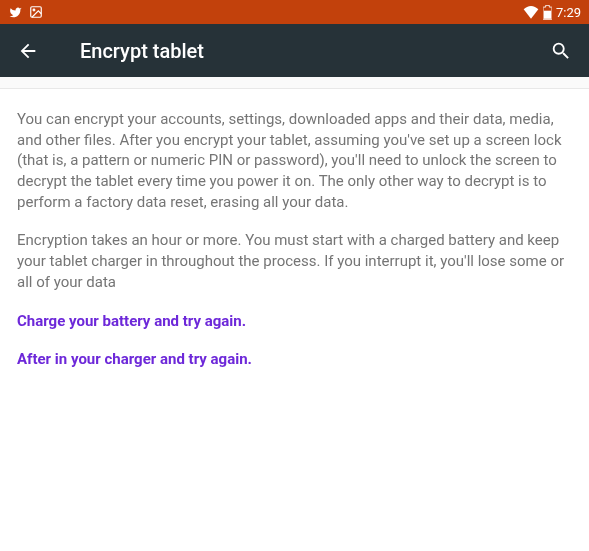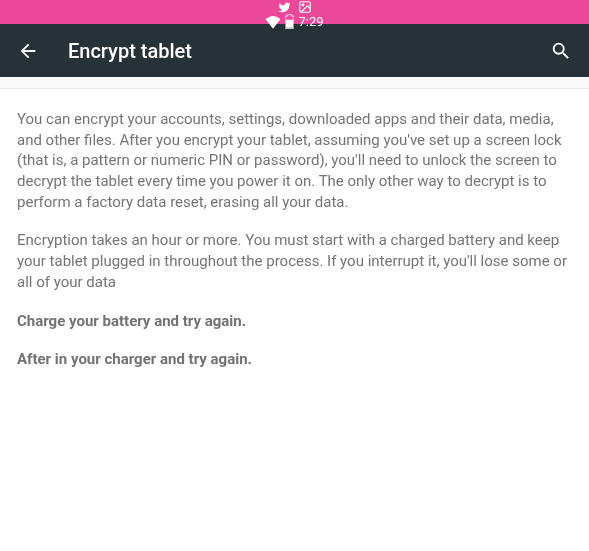--- a/index.html
+++ b/index.html
@@ -9,28 +9,27 @@
     }
     body {
       width: 589px;
       height: 551px;
       font-family: Roboto, "Helvetica Neue", Arial, sans-serif;
       background: #ffffff;
       overflow: hidden;
     }
     .status-bar {
       height: 24px;
-      background: #ec4899;
+      background: #c2410c;
       display: flex;
       align-items: center;
       justify-content: space-between;
       padding: 0 8px;
       color: #ffffff;
       font-size: 13px;
-      flex-direction: column;
     }
     .status-left {
       display: flex;
       align-items: center;
       gap: 6px;
     }
     .status-right {
       display: flex;
       align-items: center;
       gap: 4px;
@@ -49,20 +48,21 @@
       justify-content: center;
       width: 24px;
       height: 24px;
       margin-right: 28px;
       cursor: pointer;
     }
     .title {
       flex: 1;
       font-size: 20px;
       font-weight: 500;
+      margin-left: 12px;
     }
     .search-btn {
       display: flex;
       align-items: center;
       justify-content: center;
       width: 24px;
       height: 24px;
       cursor: pointer;
     }
     .subheader-divider {
@@ -74,21 +74,21 @@
       padding: 20px 17px;
       color: #757575;
       font-size: 15px;
       line-height: 1.38;
     }
     .paragraph {
       margin-bottom: 18px;
     }
     .bold-line {
       font-weight: 700;
-      color: #737373;
+      color: #6d28d9;
       margin-bottom: 18px;
     }
     .clock {
       font-size: 13px;
       font-weight: 400;
     }
     svg {
       display: block;
     }
   </style>
@@ -141,16 +141,16 @@
           <path d="M15.5 14h-.79l-.28-.27A6.471 6.471 0 0 0 16 9.5 6.5 6.5 0 1 0 9.5 16c1.61 0 3.09-.59 4.23-1.57l.27.28v.79l5 4.99L20.49 19l-4.99-5zm-6 0C7.01 14 5 11.99 5 9.5S7.01 5 9.5 5 14 7.01 14 9.5 11.99 14 9.5 14z"></path>
         </svg>
     </span>
   </div>
 </div>
 
 <div class="subheader-divider"></div>
 
 <div class="content">
   <p class="paragraph">You can encrypt your accounts, settings, downloaded apps and their data, media, and other files. After you encrypt your tablet, assuming you've set up a screen lock (that is, a pattern or numeric PIN or password), you'll need to unlock the screen to decrypt the tablet every time you power it on. The only other way to decrypt is to perform a factory data reset, erasing all your data.</p>
-  <p class="paragraph">Encryption takes an hour or more. You must start with a charged battery and keep your tablet plugged in throughout the process. If you interrupt it, you'll lose some or all of your data</p>
+  <p class="paragraph">Encryption takes an hour or more. You must start with a charged battery and keep your tablet charger in throughout the process. If you interrupt it, you'll lose some or all of your data</p>
   <p class="bold-line">Charge your battery and try again.</p>
   <p class="bold-line">After in your charger and try again.</p>
 </div>
 
 </body></html>

